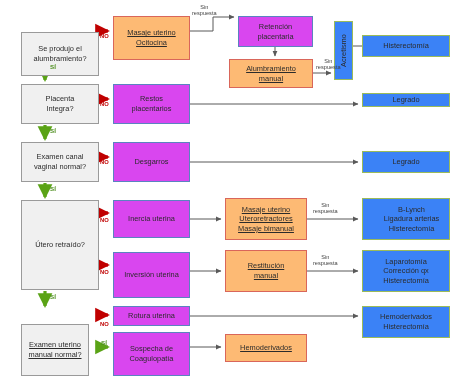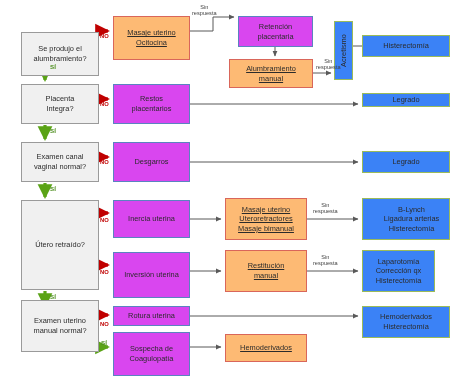--- a/index.html
+++ b/index.html
@@ -123,24 +123,24 @@
     <div class="node n-blue" style="left: 113px; top: 200px; width: 77px; height: 38px;">Inercia uterina</div>
     <div class="node n-pink" style="left: 225px; top: 198px; width: 82px; height: 42px;">Masaje uterino
 Uteroretractores
 Masaje bimanual</div>
     <div class="node n-green" style="left: 362px; top: 198px; width: 88px; height: 42px; padding-left: 13px;">B-Lynch
 Ligadura arterias
 Histerectomía</div>
     <div class="node n-blue" style="left: 113px; top: 252px; width: 77px; height: 46px;">Inversión uterina</div>
     <div class="node n-pink" style="left: 225px; top: 250px; width: 82px; height: 42px;">Restitución
 manual</div>
-    <div class="node n-green" style="left: 362px; top: 250px; width: 73px; height: 42px;">Laparotomía
+    <div class="node n-green" style="left: 362px; top: 250px; width: 88px; height: 42px;">Laparotomía
 Corrección qx
 Histerectomía</div>
-    <div class="node n-gray" style="left: 21px; top: 300px; width: 78px; height: 52px;">Examen uterino
+    <div class="node n-gray" style="left: 21px; top: 324px; width: 68px; height: 52px; text-decoration: underline;">Examen uterino
 manual normal?</div>
     <div class="node n-blue" style="left: 113px; top: 306px; width: 77px; height: 20px;">Rotura uterina</div>
     <div class="node n-blue" style="left: 113px; top: 332px; width: 77px; height: 44px;">Sospecha de
 Coagulopatía</div>
     <div class="node n-pink" style="left: 225px; top: 334px; width: 82px; height: 28px;">Hemoderivados</div>
     <div class="node n-green" style="left: 362px; top: 306px; width: 88px; height: 32px;">Hemoderivados
 Histerectomía</div>
   </div>
 <div id="labels">
     <div class="lbl lbl-no" style="left: 100px; top: 33px;">NO</div>

